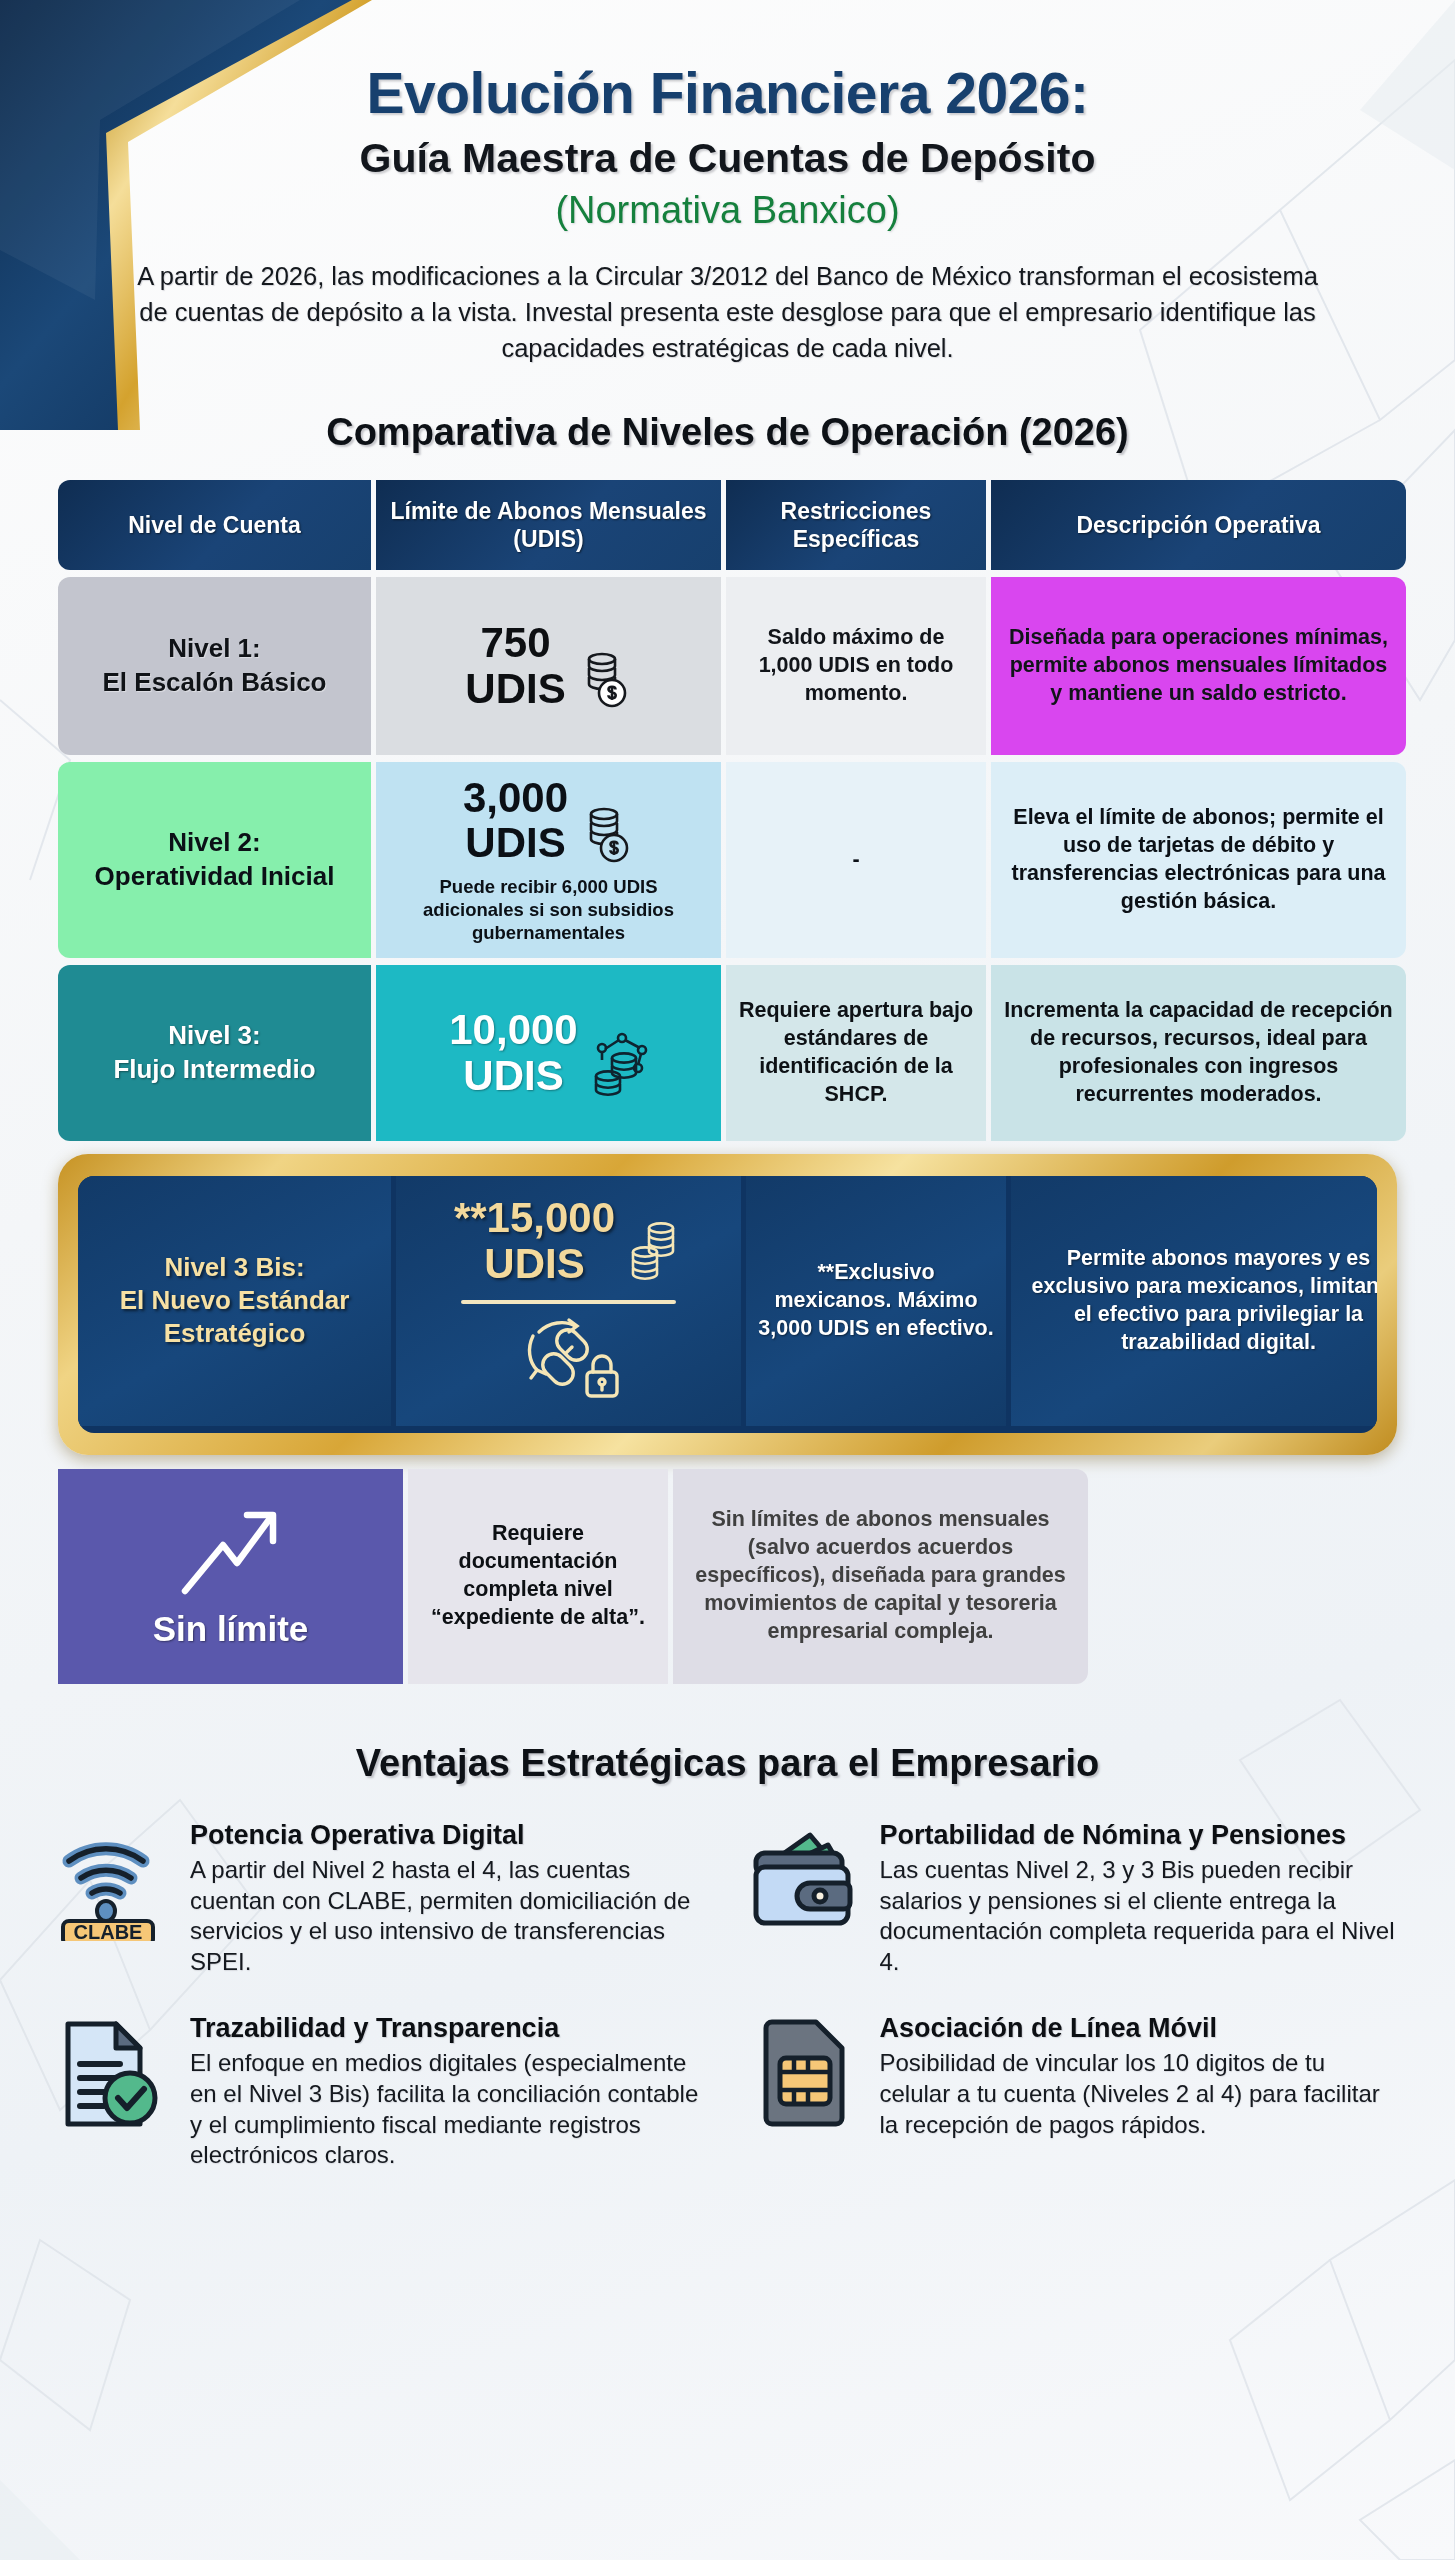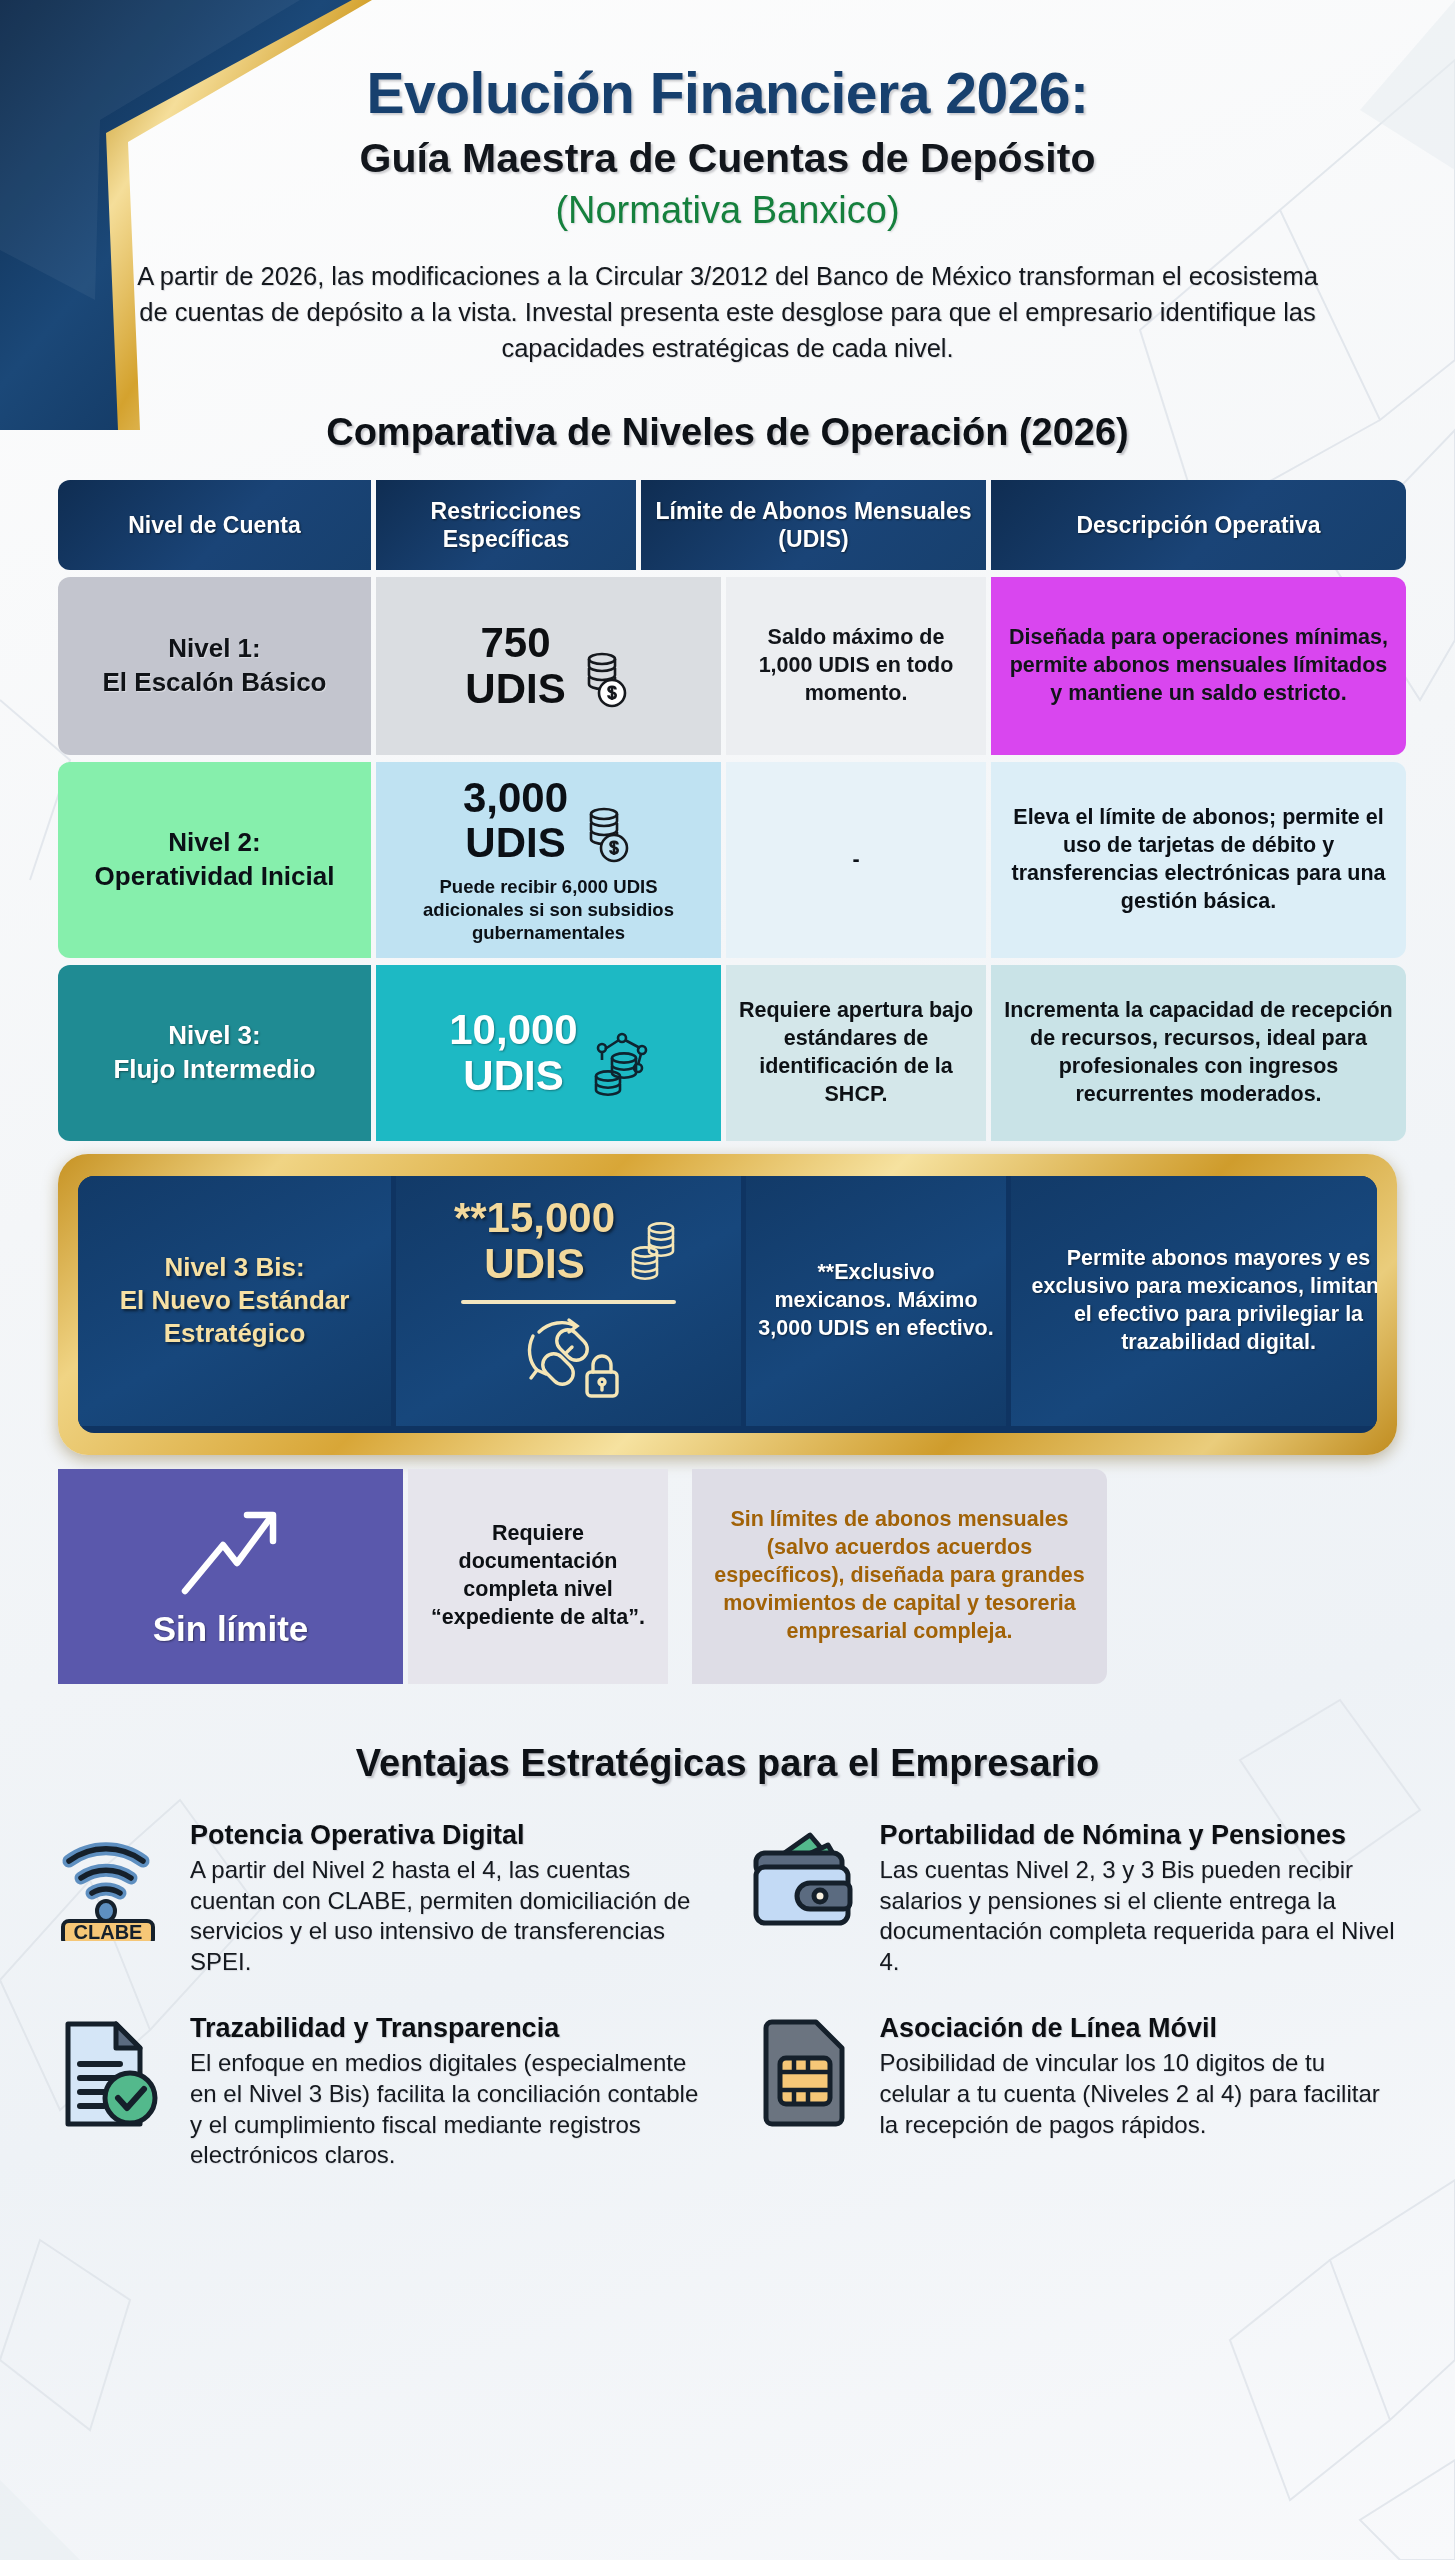--- a/index.html
+++ b/index.html
@@ -124,21 +124,21 @@
   .hl .lvl-amount { text-shadow:2px 2px 3px rgba(0,0,0,.5); }
   .hl-divider { width:215px; height:4px; background:#f3e6c0; border-radius:2px; margin:14px auto 12px; }
   .hl-c2-stack { display:flex; flex-direction:column; align-items:center; }
 
   
   .r4 { height:215px; }
   .r4 .c1 { background:#3b3a82; color:#ffffff; border-radius:12px 0 0 12px;
             text-shadow:1px 1px 2px rgba(0,0,0,.45); }
   .r4 .c2 { background:#5a58ac; color:#ffffff; text-shadow:1px 1px 2px rgba(0,0,0,.4); }
   .r4 .c3 { background:#e6e5ec; color:#0d1014; }
-  .r4 .c4 { background:#dedde6; color:#a16207; border-radius:0 12px 12px 0;margin-left:19px; }
+  .r4 .c4 { background:#dedde6; color:#404040; border-radius:0 12px 12px 0; }
   .sinlimite { font-size:35px; font-weight:bold; margin-top:10px; }
 
   
   .adv-title {
     margin-top:58px; text-align:center; font-size:38px; font-weight:bold;
     color:#0d1116; text-shadow:2px 2px 2px rgba(120,120,130,.4);
   }
   .adv-grid {
     margin-top:34px; display:grid; grid-template-columns:1fr 1fr;
     column-gap:40px; row-gap:34px;
@@ -209,22 +209,22 @@
     <div class="title-paren">(Normativa Banxico)</div>
     <p class="intro">A partir de 2026, las modificaciones a la Circular 3/2012 del Banco de México transforman el ecosistema de cuentas de depósito a la vista. Investal presenta este desglose para que el empresario identifique las capacidades estratégicas de cada nivel.</p>
   </div>
 
   <div class="table-title">Comparativa de Niveles de Operación (2026)</div>
 
   <div class="table">
 
     <div class="trow hrow">
       <div class="cell c1">Nivel de Cuenta</div>
+      <div class="cell c2">Límite de Abonos Mensuales (UDIS)</div>
       <div class="cell c3">Restricciones Específicas</div>
-      <div class="cell c2">Límite de Abonos Mensuales (UDIS)</div>
       <div class="cell c4">Descripción Operativa</div>
     </div>
 
     <div class="trow r1">
       <div class="cell c1">
         <div class="lvl-name">Nivel 1:<br>El Escalón Básico</div>
       </div>
       <div class="cell c2">
         <div class="amount-box">
           <div class="amount-col">

